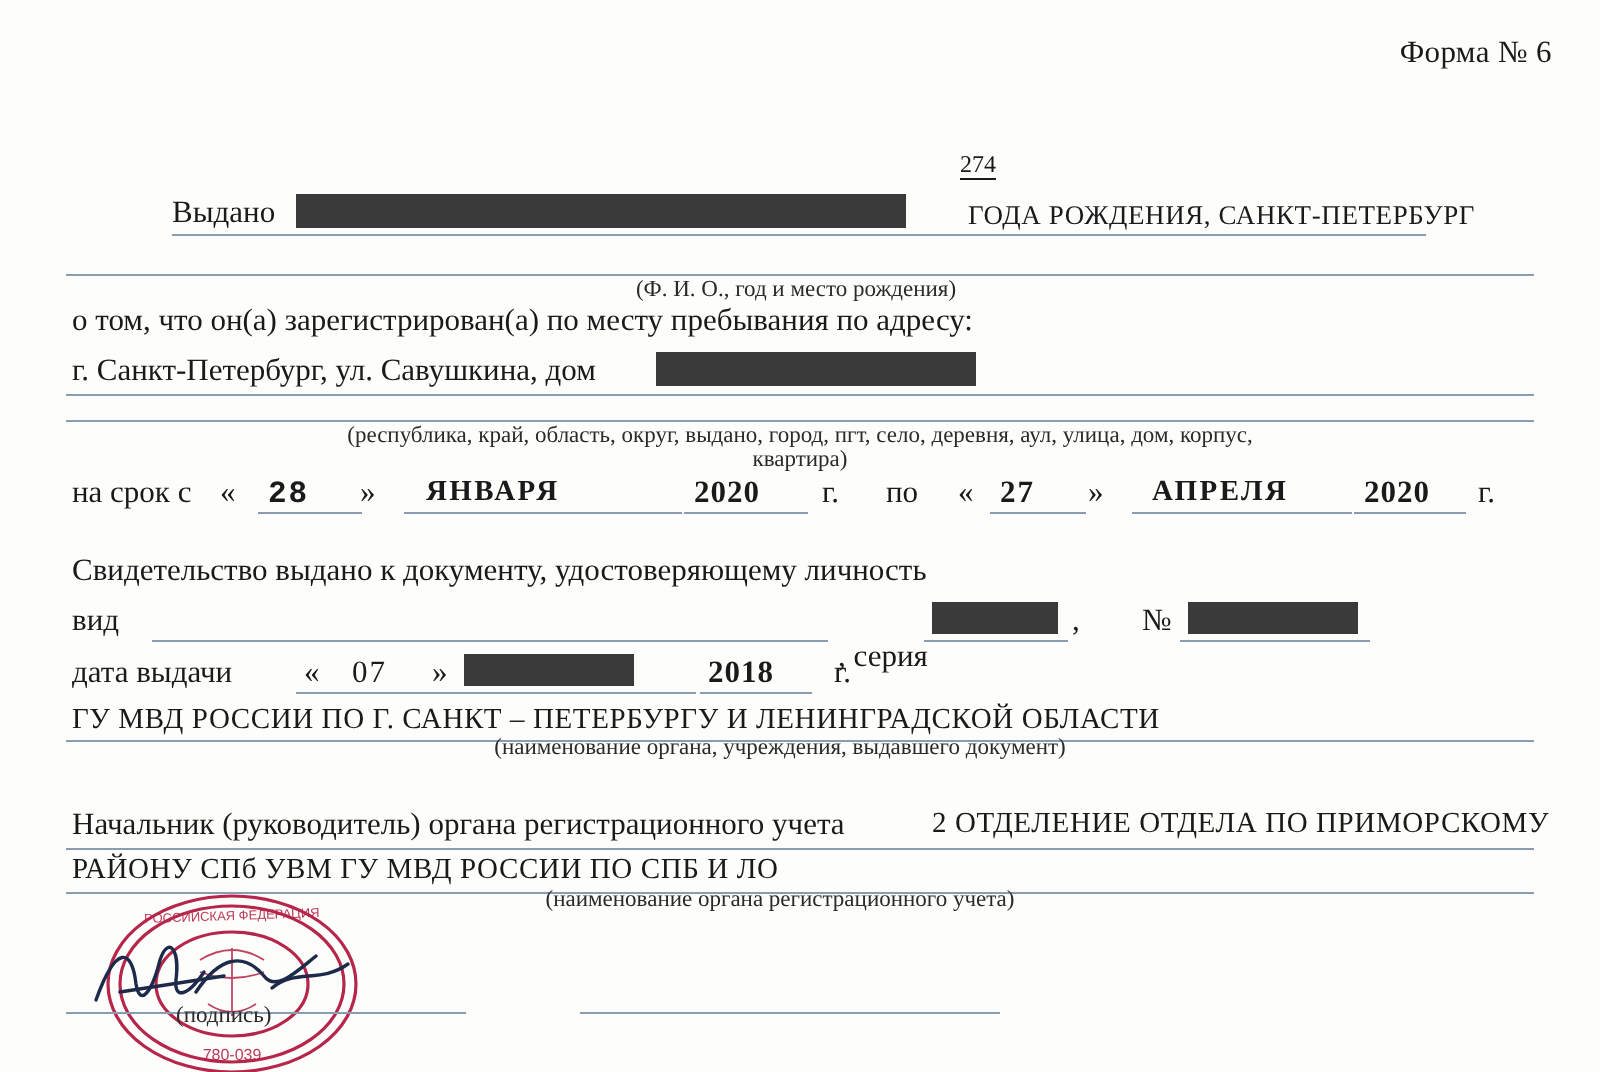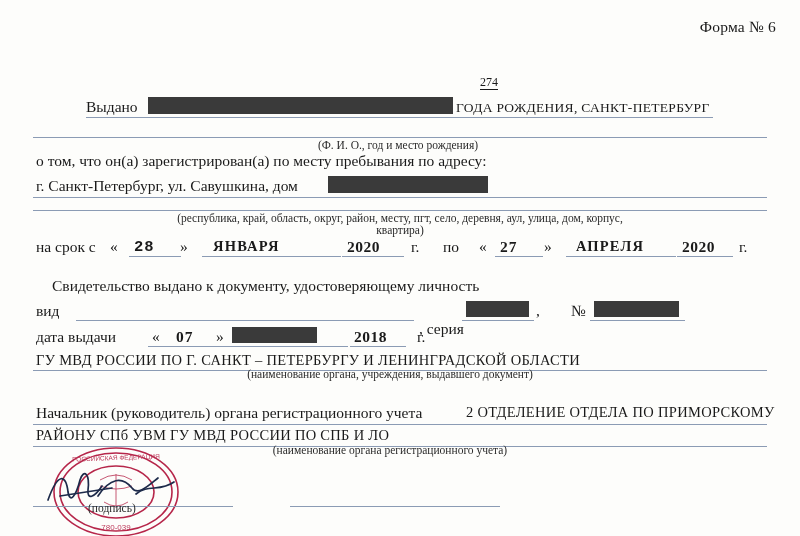--- a/index.html
+++ b/index.html
@@ -54,21 +54,21 @@
 
   .vydano-label { left: 86px; top: 98px; }
 
   .redact {
     background: #3a3a3a;
     display: inline-block;
     height: 15px;
   }
 
   .r1 { left: 148px; top: 97px; width: 305px; height: 17px; }
-  .caps-small { font-size: 13.5px; letter-spacing: 0.3px; }
+  .caps-small { font-size: 13.5px; letter-spacing: 0.3px; margin-left: 28px; }
   .born-city { left: 456px; top: 100px; }
 
   .rule {
     background: #8b9bb4;
     height: 1px;
   }
 
   .line-1 { left: 86px; top: 117px; width: 627px; }
   .line-2 { left: 33px; top: 137px; width: 734px; }
 
@@ -104,36 +104,36 @@
   .y2 { left: 682px; top: 238px; font-weight: bold; letter-spacing: 0.5px; }
   .g2 { left: 739px; top: 238px; }
 
   .u-date1 { left: 129px; top: 256px; width: 52px; }
   .u-month1 { left: 202px; top: 256px; width: 139px; }
   .u-year1 { left: 342px; top: 256px; width: 62px; }
   .u-date2 { left: 495px; top: 256px; width: 48px; }
   .u-month2 { left: 566px; top: 256px; width: 110px; }
   .u-year2 { left: 677px; top: 256px; width: 56px; }
 
-  .doc-line { left: 36px; top: 277px; margin-left: 16px; }
+  .doc-line { left: 36px; top: 277px; }
   .vid { left: 36px; top: 302px; }
   .vid-val { left: 78px; top: 302px; font-size: 14.5px; letter-spacing: 0.2px; }
   .seriya { left: 419px; top: 320px; }
   .r3 { left: 466px; top: 301px; width: 63px; height: 16px; }
   .comma1 { left: 536px; top: 302px; }
   .numsign { left: 571px; top: 302px; }
   .r4 { left: 594px; top: 301px; width: 85px; height: 16px; }
 
   .u-vid { left: 76px; top: 320px; width: 338px; }
   .u-ser { left: 462px; top: 320px; width: 72px; }
   .u-num { left: 590px; top: 320px; width: 95px; }
 
   .data-vyd { left: 36px; top: 328px; }
   .q5 { left: 152px; top: 328px; }
-  .d3 { left: 176px; top: 328px; font-weight: bold; letter-spacing: 1px; }
+  .d3 { left: 176px; top: 328px; font-weight: normal; letter-spacing: 1px; }
   .q6 { left: 216px; top: 328px; }
   .r5 { left: 232px; top: 327px; width: 85px; height: 16px; }
   .y3 { left: 354px; top: 328px; font-weight: bold; letter-spacing: 0.5px; }
   .g3 { left: 417px; top: 328px; }
 
   .u-dv { left: 148px; top: 346px; width: 200px; }
   .u-dvy { left: 350px; top: 346px; width: 56px; }
 
   .organ { left: 36px; top: 352px; font-size: 14.5px; letter-spacing: 0.3px; }
   .line-5 { left: 33px; top: 370px; width: 734px; }
@@ -182,21 +182,21 @@
   <div class="abs lbl caps-small born-city">ГОДА РОЖДЕНИЯ, САНКТ-ПЕТЕРБУРГ</div>
   <div class="abs rule line-1"></div>
   <div class="abs hint hint-1">(Ф. И. О., год и место рождения)</div>
   <div class="abs rule line-2"></div>
 
   <div class="abs lbl otom">о том, что он(а) зарегистрирован(а) по месту пребывания по адресу:</div>
   <div class="abs lbl addr-line">г. Санкт-Петербург, ул. Савушкина, дом</div>
   <div class="abs redact r2"></div>
   <div class="abs rule line-3"></div>
   <div class="abs rule line-4"></div>
-  <div class="abs hint hint-2">(республика, край, область, округ, район, месту, пгт, село, деревня, аул, улица, дом, корпус, квартира)</div>
+  <div class="abs hint hint-2">(республика, край, область, округ, выдано, город, пгт, село, деревня, аул, улица, дом, корпус, квартира)</div>
 
   <div class="abs lbl srok">на срок с</div>
   <div class="abs lbl q1">«</div>
   <div class="abs lbl d1">28</div>
   <div class="abs lbl q2">»</div>
   <div class="abs lbl m1">ЯНВАРЯ</div>
   <div class="abs lbl y1">2020</div>
   <div class="abs lbl g1">г.</div>
   <div class="abs lbl po">по</div>
   <div class="abs lbl q3">«</div>

